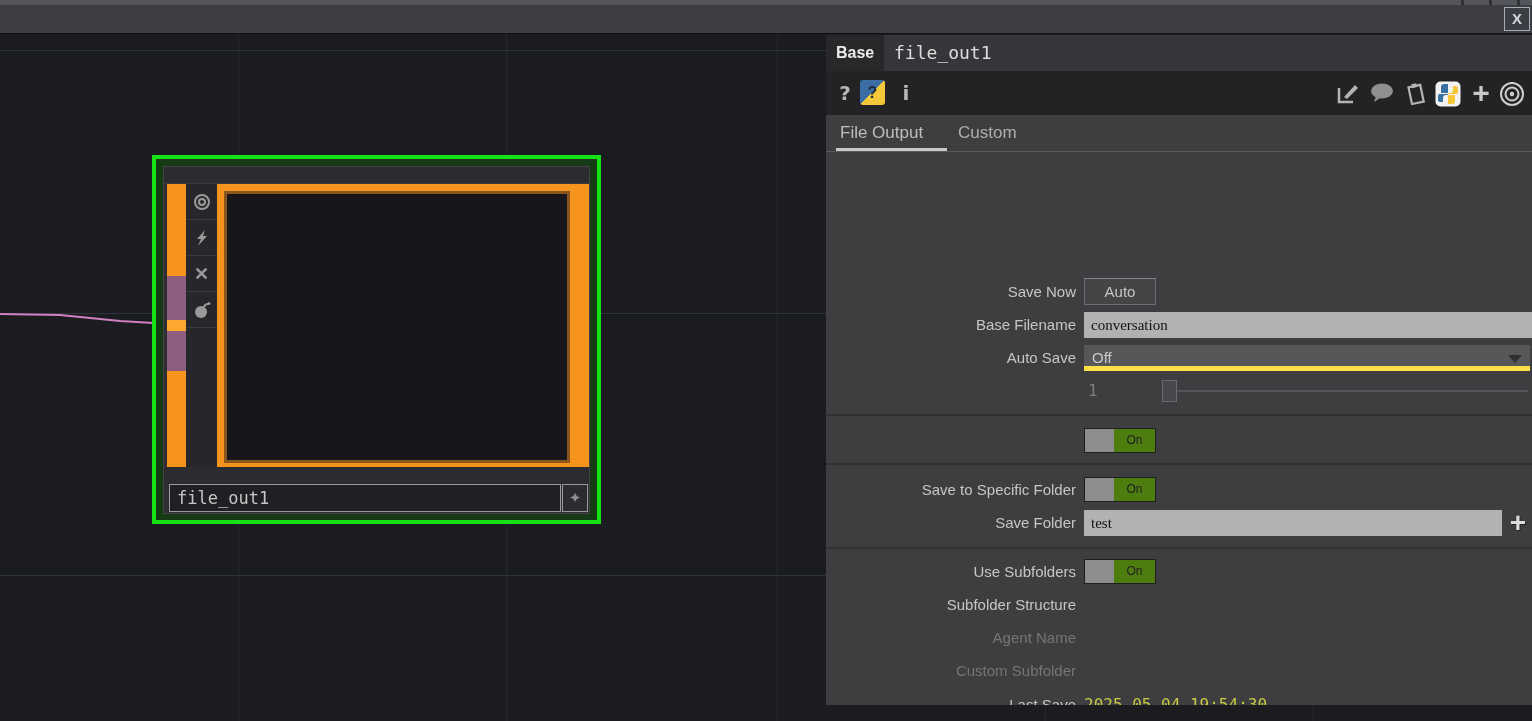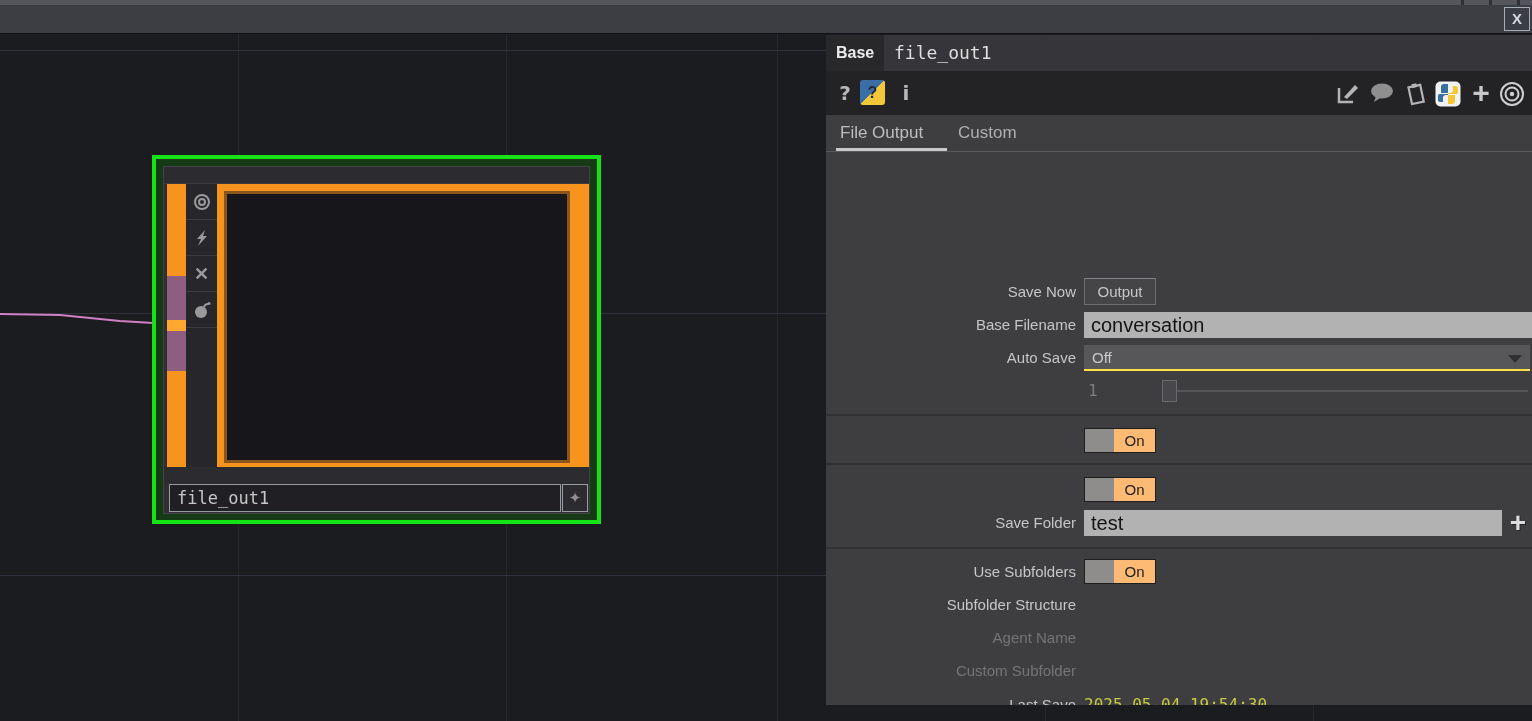--- a/index.html
+++ b/index.html
@@ -53,28 +53,28 @@
   .tab.active{color:#bdbdbd;}
   #tab-underline{position:absolute;left:10px;bottom:0;width:111px;height:3px;background:#c9c9c9;}
   #p-body{position:absolute;left:0;top:117px;width:100%;bottom:0;background:#3e3e40;}
   .plabel{position:absolute;left:0;width:250px;text-align:right;color:#c6c6c6;font-size:15px;line-height:26px;}
   .plabel.dis{color:#757575;}
   .psep{position:absolute;left:0;width:100%;height:2px;background:#313134;}
   .pulse{position:absolute;left:258px;width:72px;height:27px;background:#454548;border:1px solid #6e6e72;
          border-top-color:#82828a;color:#c6c6c6;font-size:15px;font-family:"Liberation Sans",sans-serif;box-sizing:border-box;}
   .tfield{position:absolute;left:258px;height:26px;background:#b2b2b2;}
   .tfield input{width:100%;height:100%;border:none;background:transparent;color:#141414;
-     font-family:Liberation Sans, sans-serif;font-size:20px;padding:0 0 0 7px;box-sizing:border-box;outline:none;}
-  .dropdown{position:absolute;left:258px;right:2px;height:26px;background:#57575a;border-bottom:2px solid #fde047;
+     font-family:Liberation Serif, serif;font-size:15px;padding:0 0 0 7px;box-sizing:border-box;outline:none;}
+  .dropdown{position:absolute;left:258px;right:2px;height:26px;background:#57575a;border-bottom:5px solid #fde047;
             color:#cacaca;font-size:15px;line-height:26px;padding-left:8px;box-sizing:border-box;}
   .dd-arrow{position:absolute;right:8px;top:10px;width:0;height:0;border-left:7px solid transparent;
             border-right:7px solid transparent;border-top:8px solid #2f2f31;}
   .toggle{position:absolute;left:258px;width:72px;height:25px;border:1px solid #1e1e1e;box-sizing:border-box;display:flex;}
   .tg-left{width:29px;height:100%;background:#8f8c8c;}
-  .tg-right{flex:1;height:100%;background:#fdba74;color:#222;font-size:15px;text-align:center;line-height:23px;}
+  .tg-right{flex:1;height:100%;background:#4d7c0f;color:#222;font-size:12px;text-align:center;line-height:23px;}
   .yellowval{position:absolute;left:258px;height:26px;line-height:26px;color:#c9c943;
              font-family:"DejaVu Sans Mono",monospace;font-size:16px;white-space:nowrap;}
   .disval{position:absolute;left:262px;height:26px;line-height:26px;color:#7d7d7d;
           font-family:"DejaVu Sans Mono",monospace;font-size:16px;}
   #slider-handle{position:absolute;left:336px;top:228px;width:15px;height:22px;background:#48484c;border:1px solid #6a6a6e;box-sizing:border-box;}
   #slider-track{position:absolute;left:351px;top:238px;width:351px;height:2px;background:#56565a;}
   #folder-add{position:absolute;left:680px;top:358px;width:24px;height:26px;display:flex;align-items:center;justify-content:center;
               color:#dcdcdc;font-size:28px;font-weight:bold;text-shadow:1px 1px 0 #222;}
 </style>
 </head>
@@ -213,21 +213,21 @@
 
     <div id="p-tabs">
       <div class="tab active" style="left:14px">File Output</div>
       <div class="tab" style="left:132px">Custom</div>
       <div id="tab-underline"></div>
     </div>
 
     <div id="p-body">
 
       <div class="plabel" style="top:127px">Save Now</div>
-      <button class="pulse" style="top:126px">Output</button>
+      <button class="pulse" style="top:126px">Auto</button>
 
       <div class="plabel" style="top:160px">Base Filename</div>
       <div class="tfield" style="top:160px;right:0">
         <input type="text" readonly="" value="conversation" style="">
       </div>
 
       <div class="plabel" style="top:193px">Auto Save</div>
       <div class="dropdown" style="top:193px">
         <span>Off</span>
         <span class="dd-arrow"></span>
@@ -239,20 +239,21 @@
 
       <div class="psep" style="top:262px"></div>
 
       <div class="toggle" style="top:276px">
         <div class="tg-left"></div>
         <div class="tg-right">On</div>
       </div>
 
       <div class="psep" style="top:311px"></div>
 
+      <div class="plabel" style="top:325px">Save to Specific Folder</div>
       <div class="toggle" style="top:325px">
         <div class="tg-left"></div>
         <div class="tg-right">On</div>
       </div>
 
       <div class="plabel" style="top:358px">Save Folder</div>
       <div class="tfield" style="top:358px;width:418px">
         <input type="text" readonly="" value="test" style="">
       </div>
       <div id="folder-add">

